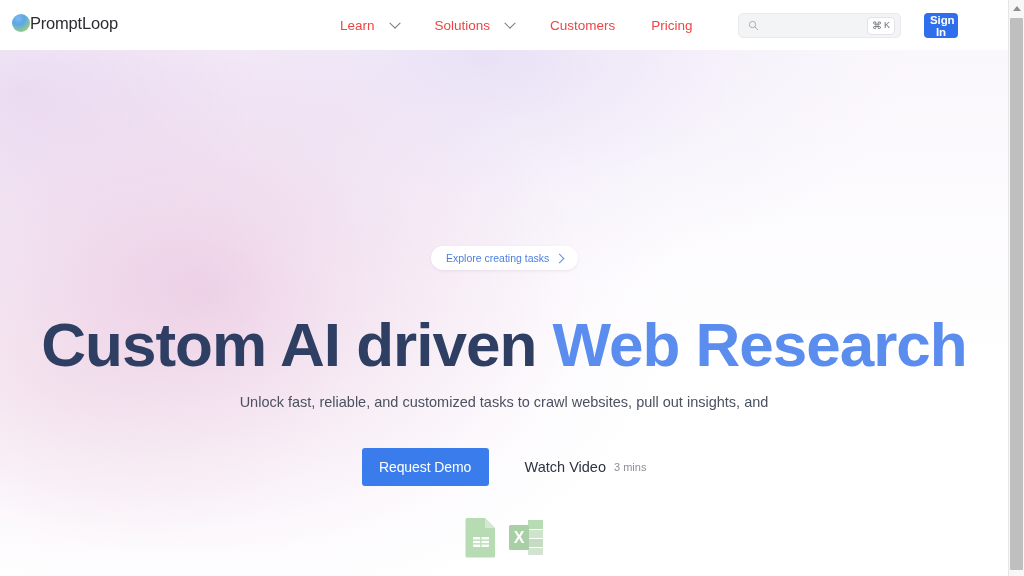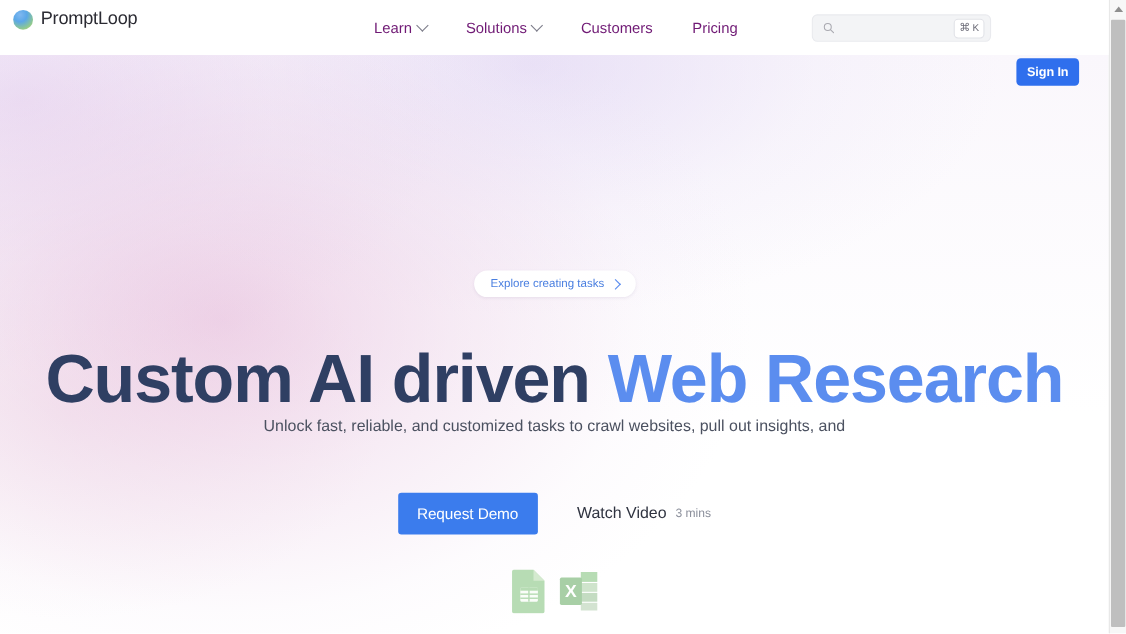--- a/index.html
+++ b/index.html
@@ -35,24 +35,23 @@
     left: 0; top: 0;
     width: 1008px;
     height: 50px;
     background: #ffffff;
     z-index: 10;
   }
 
   .brand {
     position: absolute;
     left: 12px;
-    top: 8px;
-    display: flex;
-    align-items: flex-end;
-    gap: 7px;
+    top: 14px;
+    display: flex;
+    align-items: flex-start;
   }
   .brand-mark {
     width: 18px;
     height: 18px;
     border-radius: 50%;
     background: radial-gradient(circle at 35% 25%, #7fb8f0 0%, #5ba7e8 35%, #8fc98f 72%, #d8d98a 100%);
     flex: none;
   }
   .brand-name {
     font-size: 16.5px;
@@ -65,23 +64,23 @@
     position: absolute;
     left: 322px;
     top: 18px;
     display: flex;
     align-items: center;
     gap: 0px;
   }
   .nav-item {
     display: flex;
     align-items: center;
-    gap: 5px;
+    gap: 16px;
     font-size: 13.5px;
-    color: #701a75;
+    color: #ef4444;
     padding: 0 18px;
     cursor: pointer;
     white-space: nowrap;
   }
   .chev {
     display: inline-block;
     width: 7px;
     height: 7px;
     border-right: 1.1px solid #7b7b88;
     border-bottom: 1.1px solid #7b7b88;
@@ -131,32 +130,31 @@
     font-size: 9px;
     color: #6c6c78;
     line-height: 1;
   }
   .kbd-cmd { font-size: 10px; }
 
   .signin-btn {
     position: absolute;
     left: 924px;
     top: 13px;
-    width: 57px;
+    width: 34px;
     height: 25px;
     border: none;
     border-radius: 4px;
     background: #2f6fed;
     color: #ffffff;
     font-family: "Liberation Sans", sans-serif;
     font-size: 11.5px;
     font-weight: bold;
     cursor: pointer;
     letter-spacing: -0.1px;
-    margin-top: 40px;
   }
 
   
   .hero {
     position: absolute;
     left: 0; top: 48px;
     width: 1008px;
     height: 528px;
     background:
       radial-gradient(620px 430px at 20% 46%, rgba(226,178,214,0.55) 0%, rgba(230,196,224,0.33) 34%, rgba(240,226,243,0.12) 62%, rgba(255,255,255,0) 78%),
@@ -207,21 +205,21 @@
     letter-spacing: -1px;
     margin: 0;
     white-space: nowrap;
   }
   .headline .part-dark { color: #2f3f63; }
   .headline .part-blue { color: #5b8def; }
 
   .subhead {
     position: absolute;
     left: 0;
-    top: 329px;
+    top: 343px;
     width: 1008px;
     text-align: center;
     font-size: 14.5px;
     line-height: 23px;
     color: #4b5160;
     margin: 0;
   }
   .subhead .line { display: block; }
 
   .cta-row {

